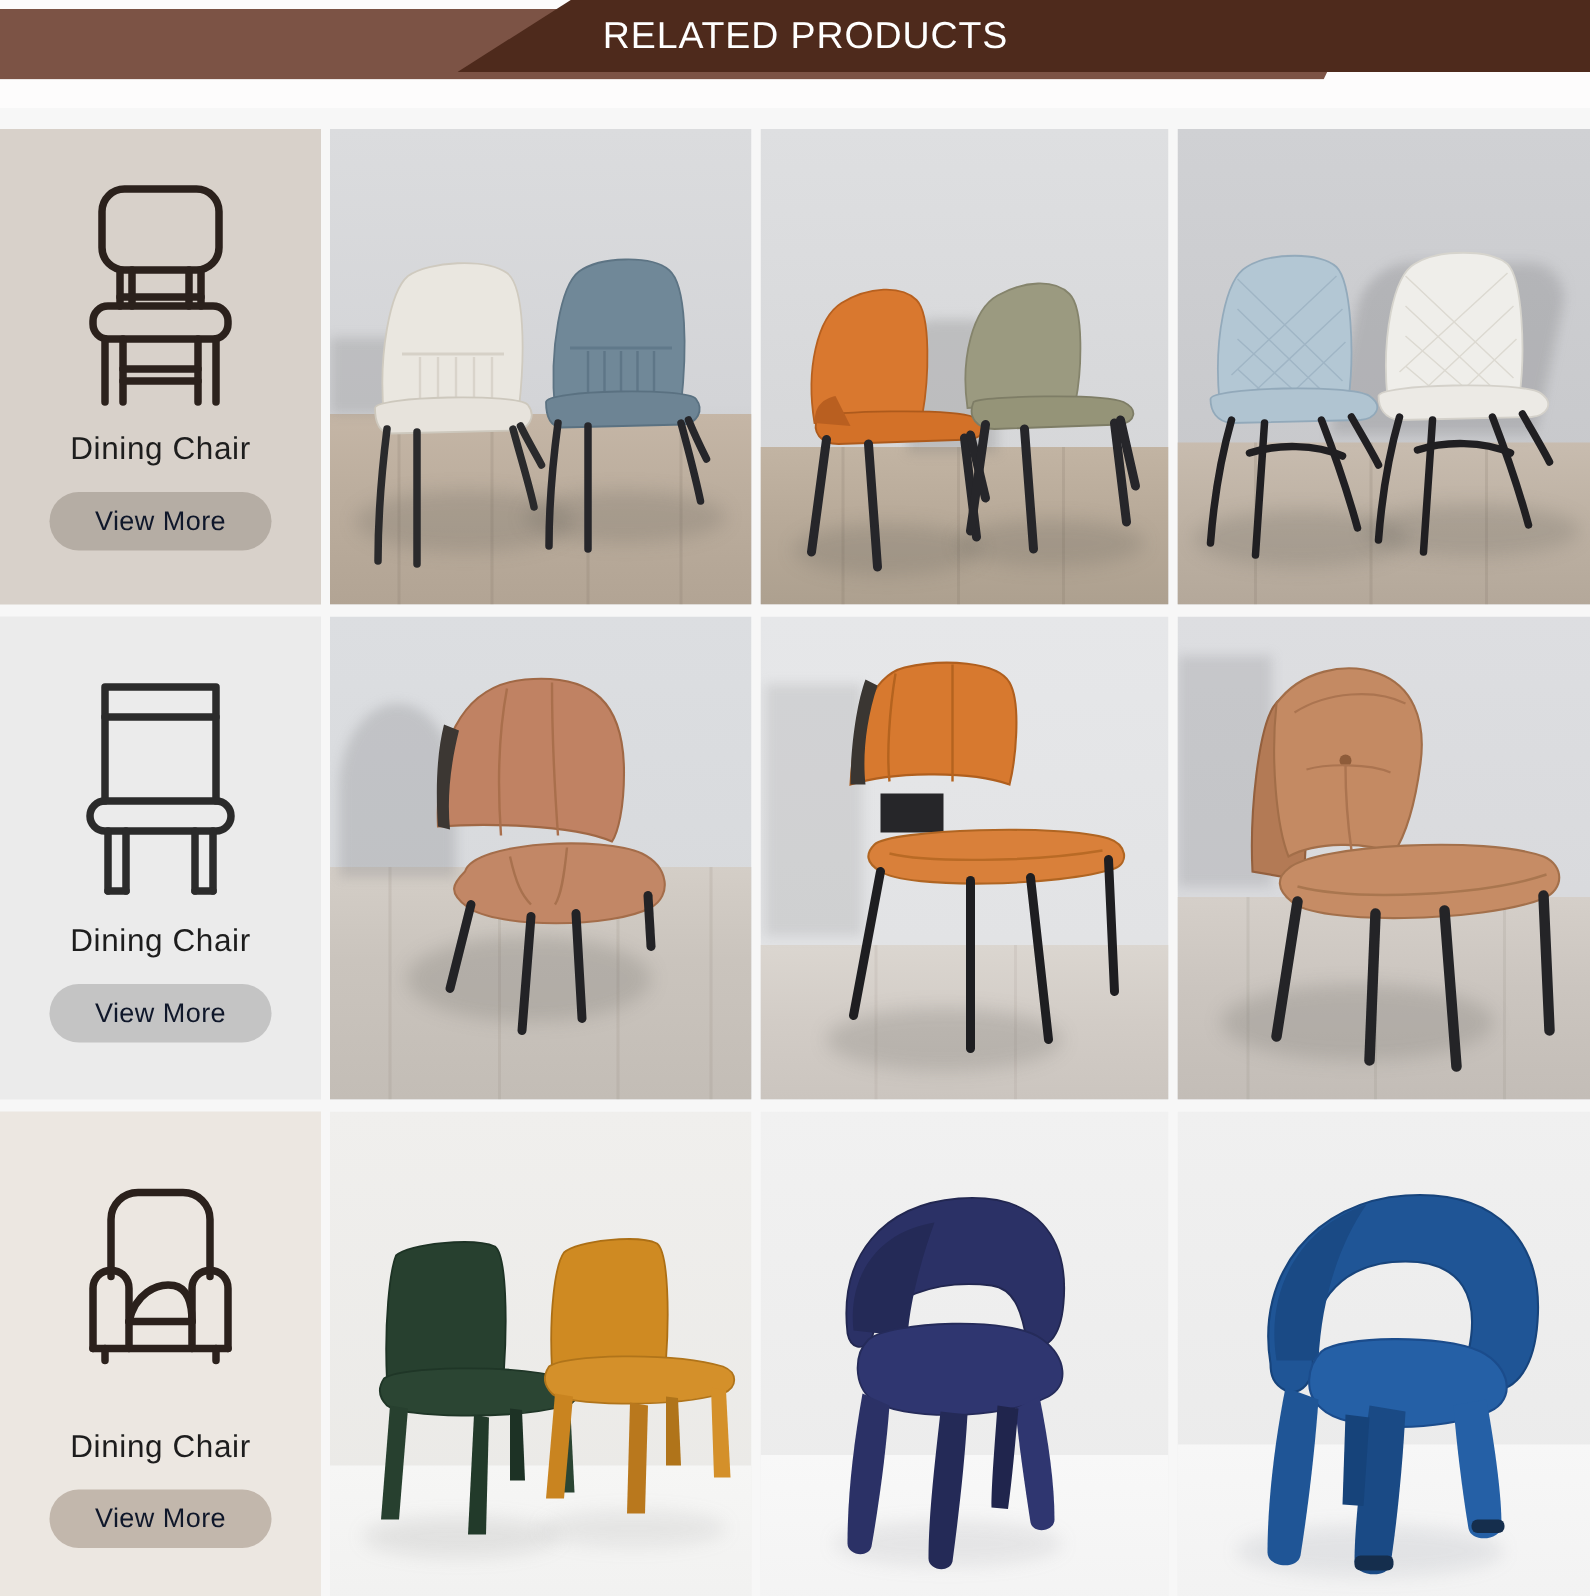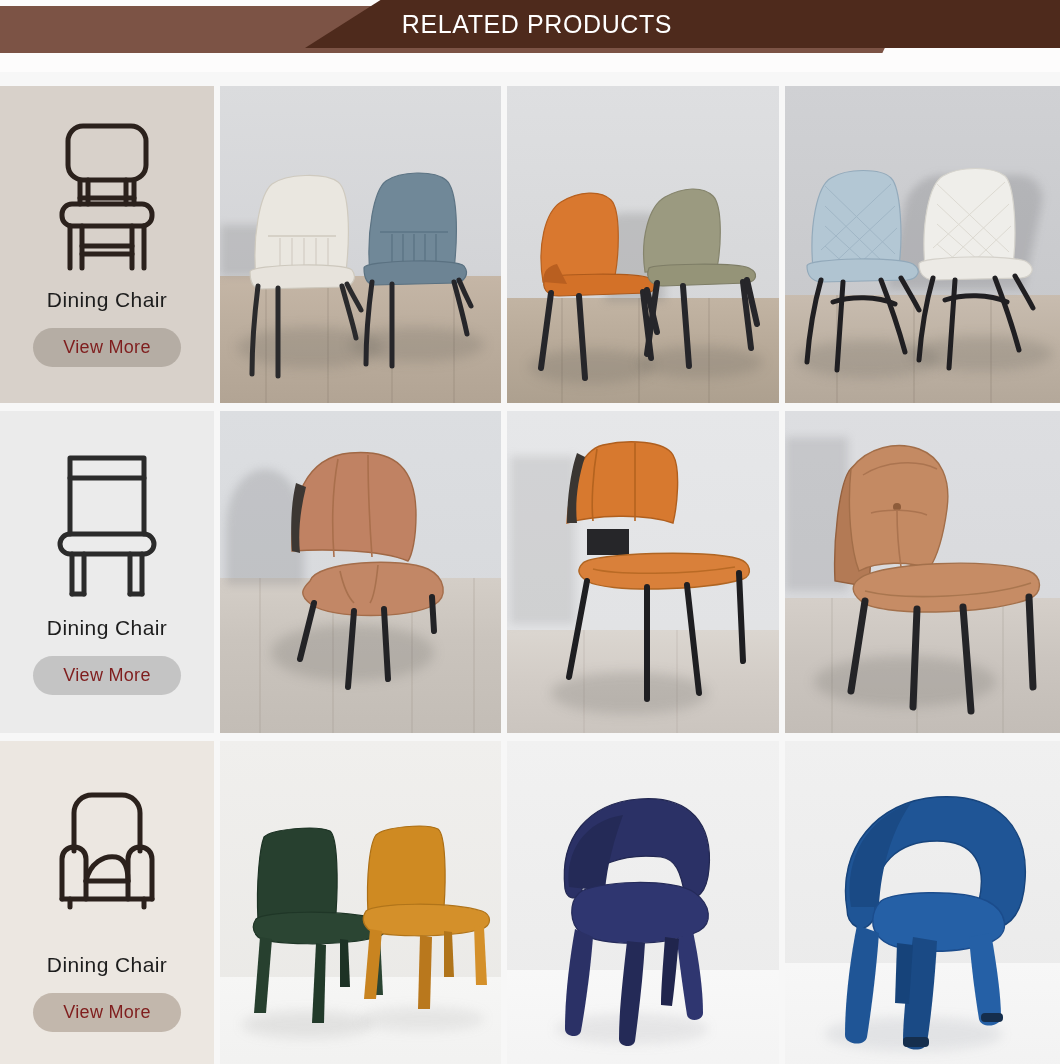--- a/index.html
+++ b/index.html
@@ -73,21 +73,21 @@
     font-size: 21px;
     color: #1d1d1d;
     letter-spacing: 0.4px;
     margin-bottom: 16px;
     white-space: nowrap;
   }
   .cat-btn {
     border: none;
     border-radius: 22px;
     font-size: 18px;
-    color: #7f1d1d;
+    color: #0f172a;
     padding: 9px 30px;
     letter-spacing: 0.3px;
     cursor: pointer;
     font-family: "Liberation Sans", sans-serif;
     white-space: nowrap;
   }
 
   
   .photo {
     position: relative;

